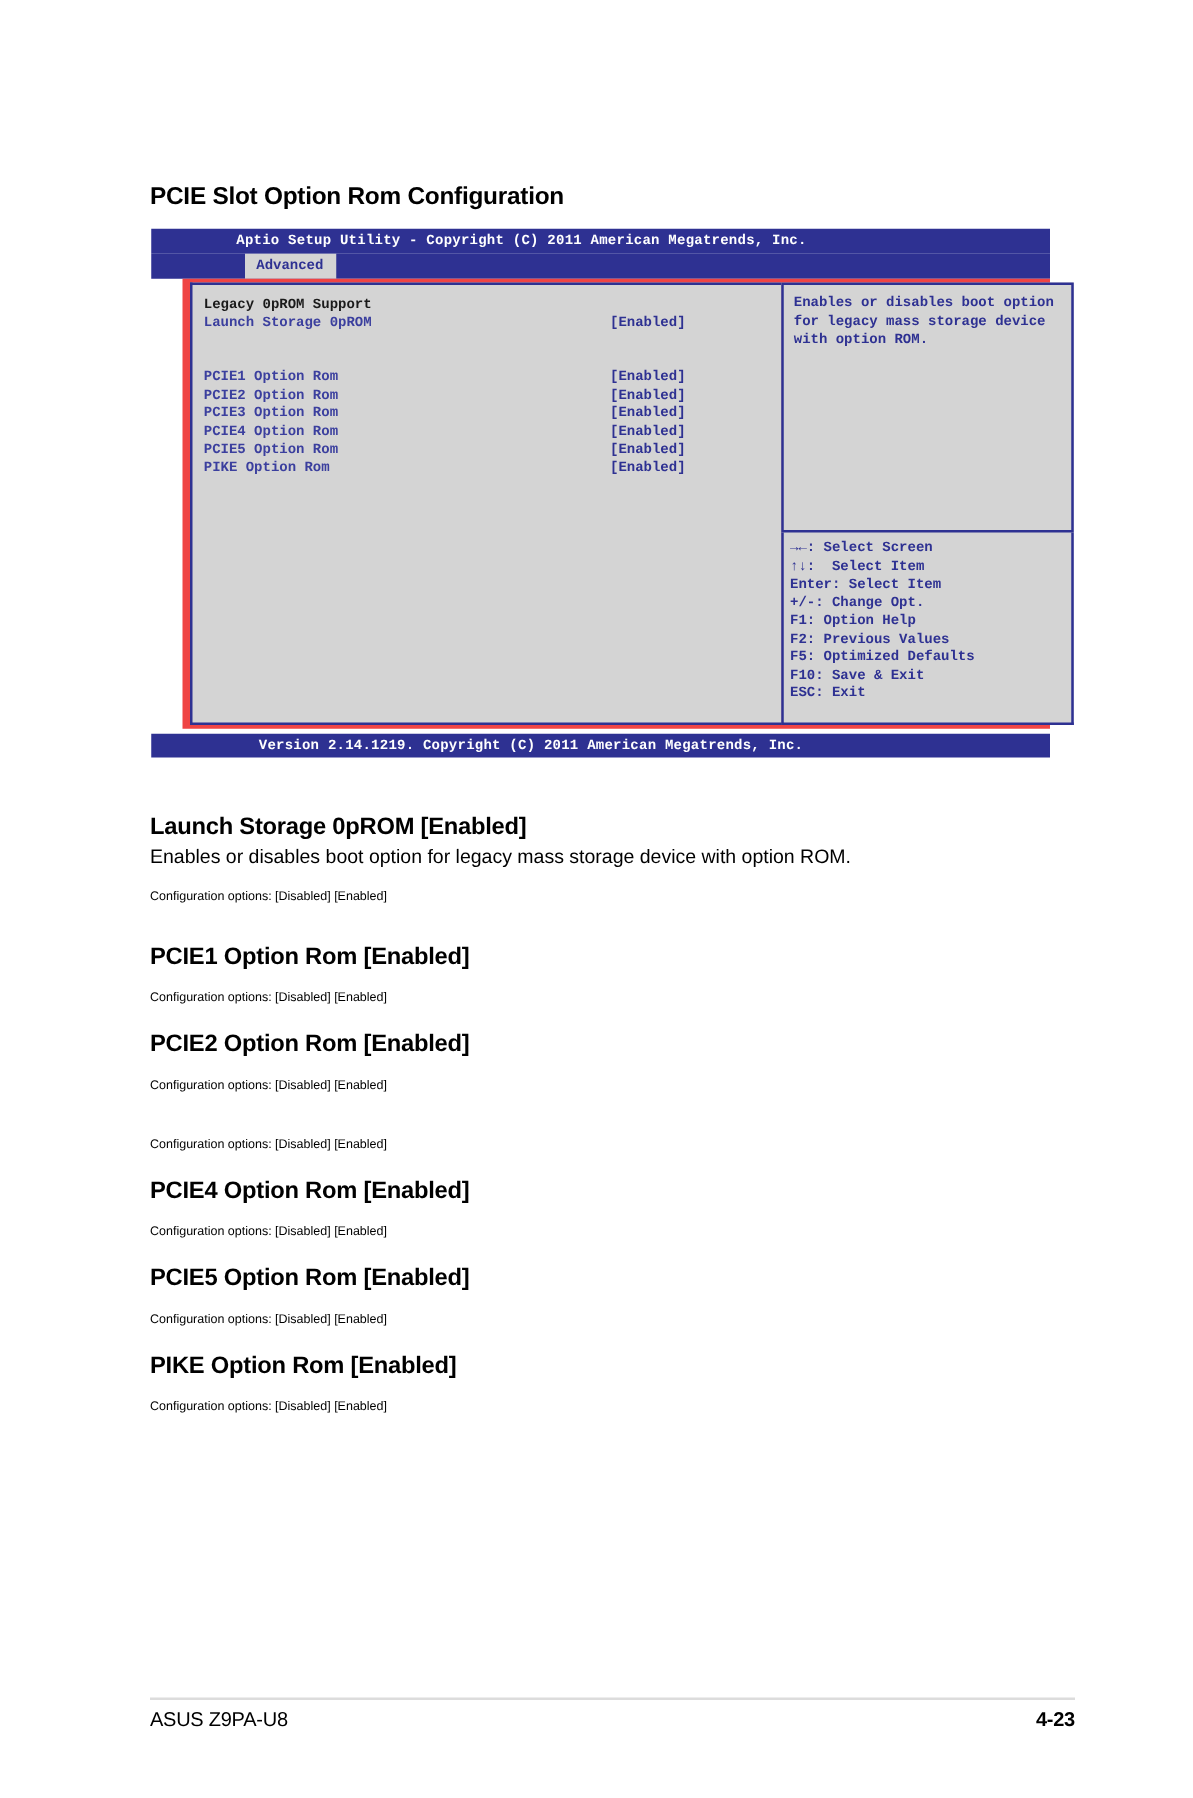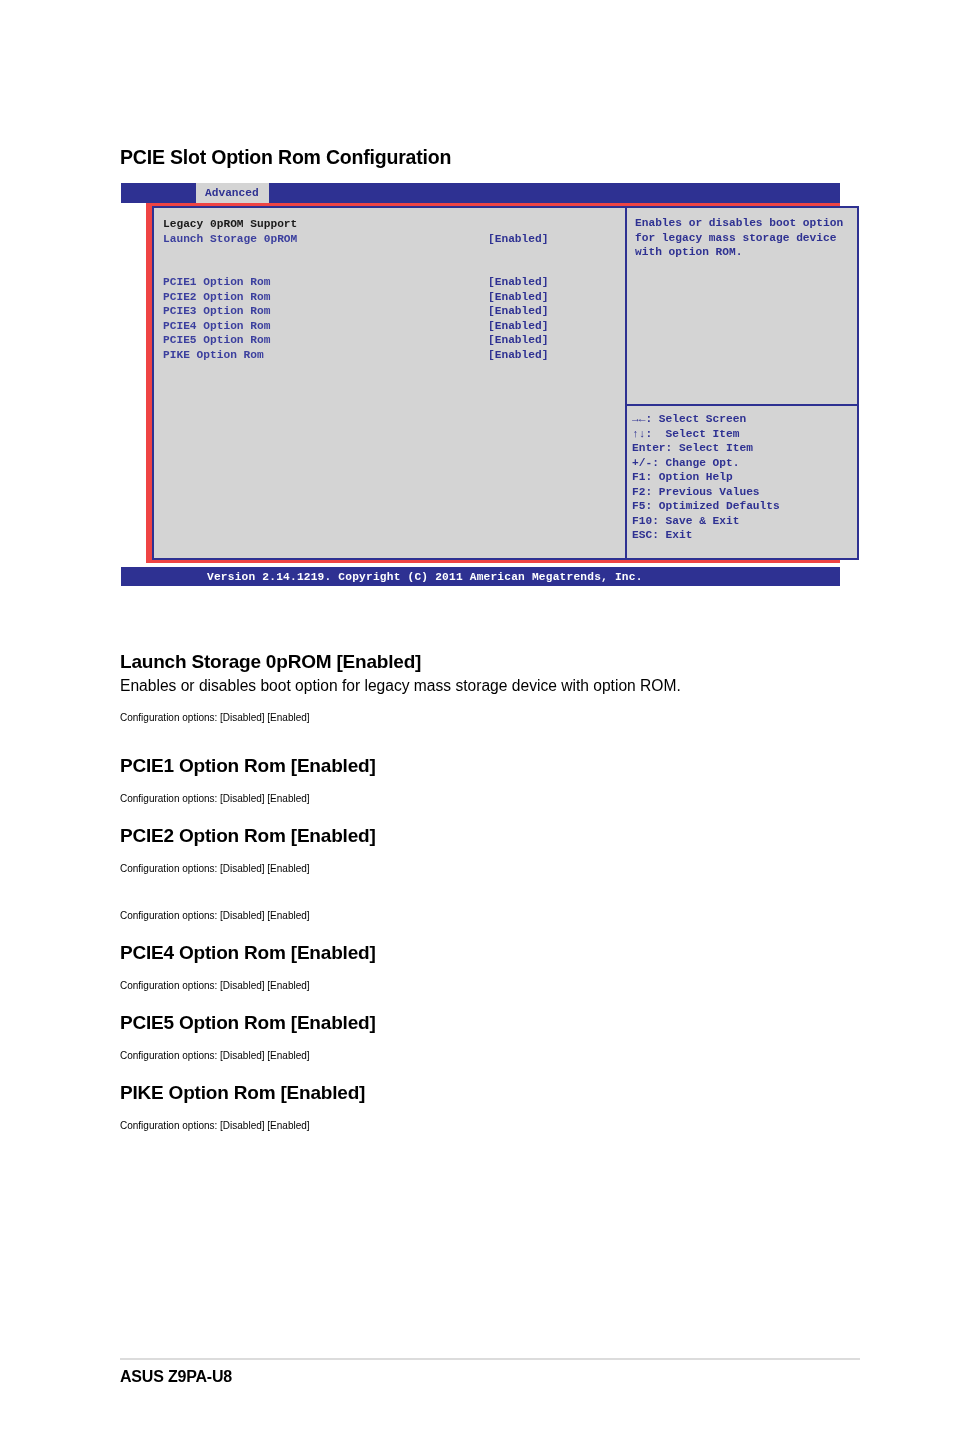--- a/index.html
+++ b/index.html
@@ -237,21 +237,21 @@
     top: 1358px;
     width: 740px;
     height: 2px;
     background: #dcdcdc;
   }
   .footer-left {
     position: absolute;
     left: 120px;
     top: 1368px;
     font-size: 16px;
-    font-weight: bold;
+    font-weight: normal;
     letter-spacing: -0.2px;
     color: #000000;
   }
   .footer-right {
     position: absolute;
     left: 0;
     top: 1368px;
     width: 860px;
     text-align: right;
     font-size: 16px;
@@ -262,20 +262,23 @@
 </style>
 </head>
 <body>
 
 <div class="page">
 
   <div class="section-title">PCIE Slot Option Rom Configuration</div>
 
   <div class="bios">
 
+    <div class="bios-titlebar">
+      <span class="title-text">Aptio Setup Utility - Copyright (C) 2011 American Megatrends, Inc.</span>
+    </div>
 
     <div class="bios-tabrow">
       <span class="bios-tab">Advanced</span>
     </div>
 
     <div class="bios-body">
 
       <div class="pane-left">
         <div class="pane-left-inner">
 
@@ -399,14 +402,15 @@
 
     <div class="entry-block">
       <p class="entry-title">PIKE Option Rom [Enabled]</p>
       <p class="entry-config">Configuration options: [Disabled] [Enabled]</p>
     </div>
 
   </div>
 
   <div class="footer-rule"></div>
   <div class="footer-left">ASUS Z9PA-U8</div>
+  <div class="footer-right">4-23</div>
 
 </div>
 
 </body></html>

